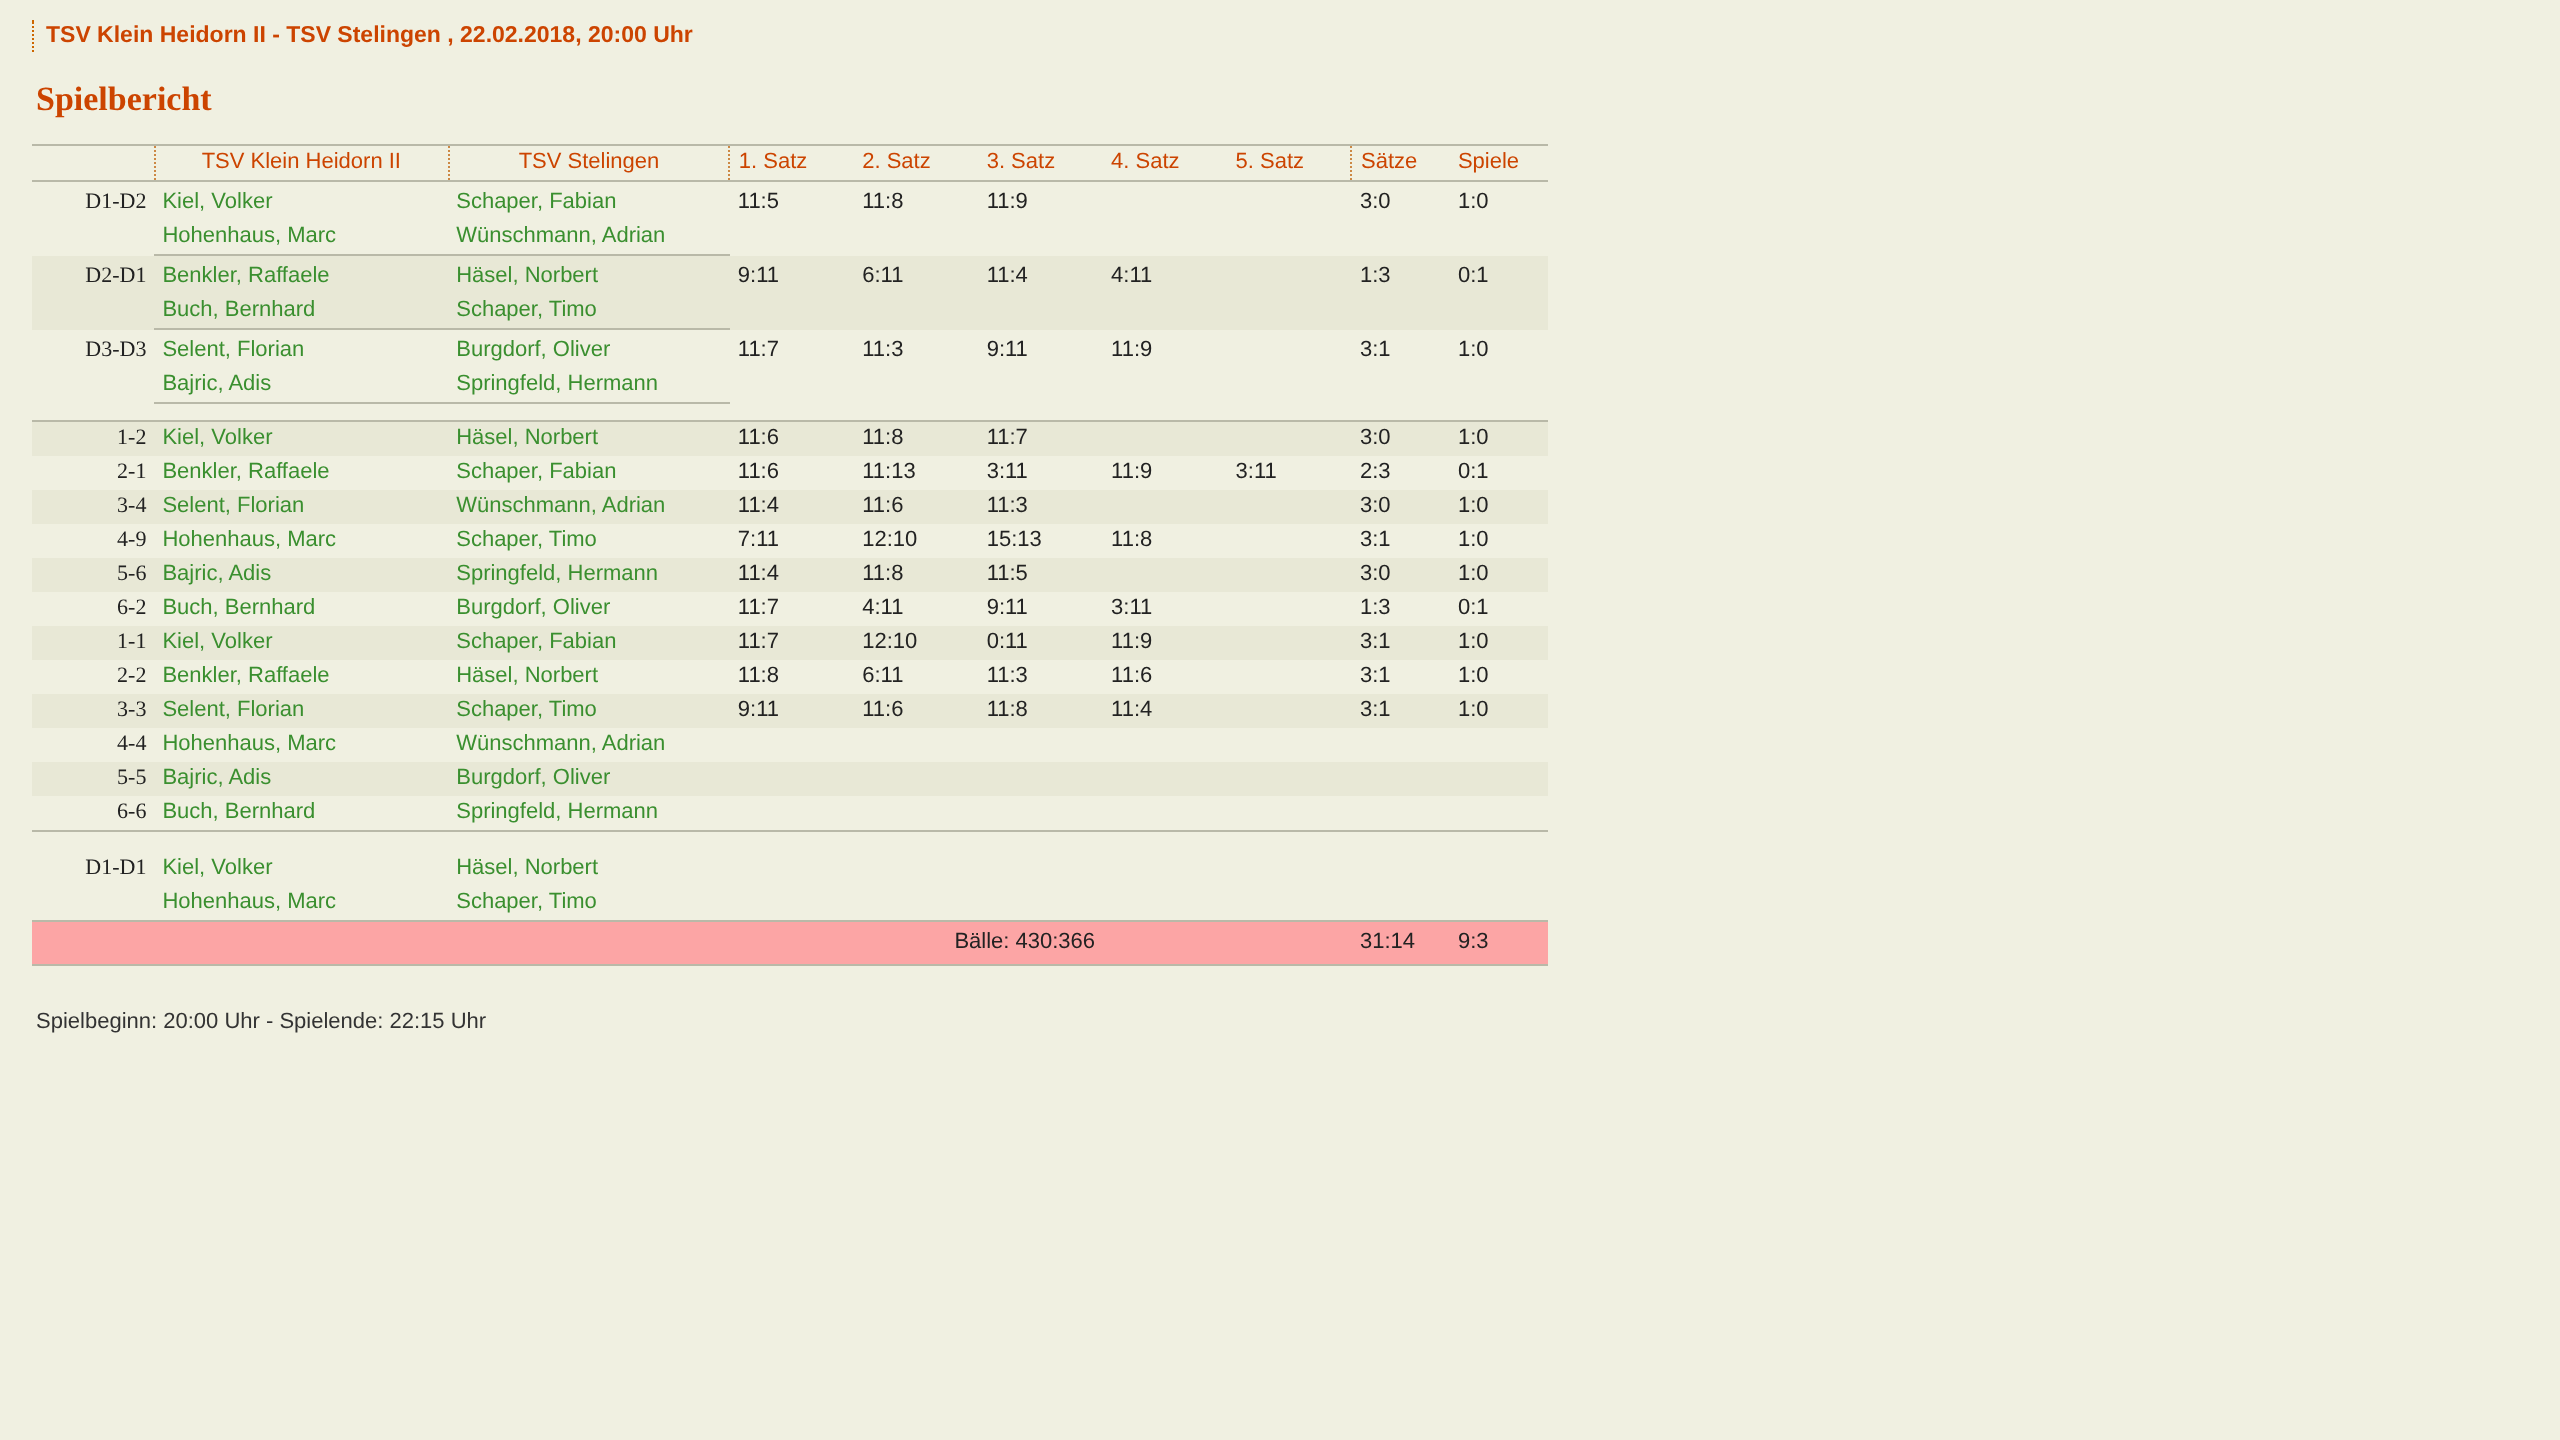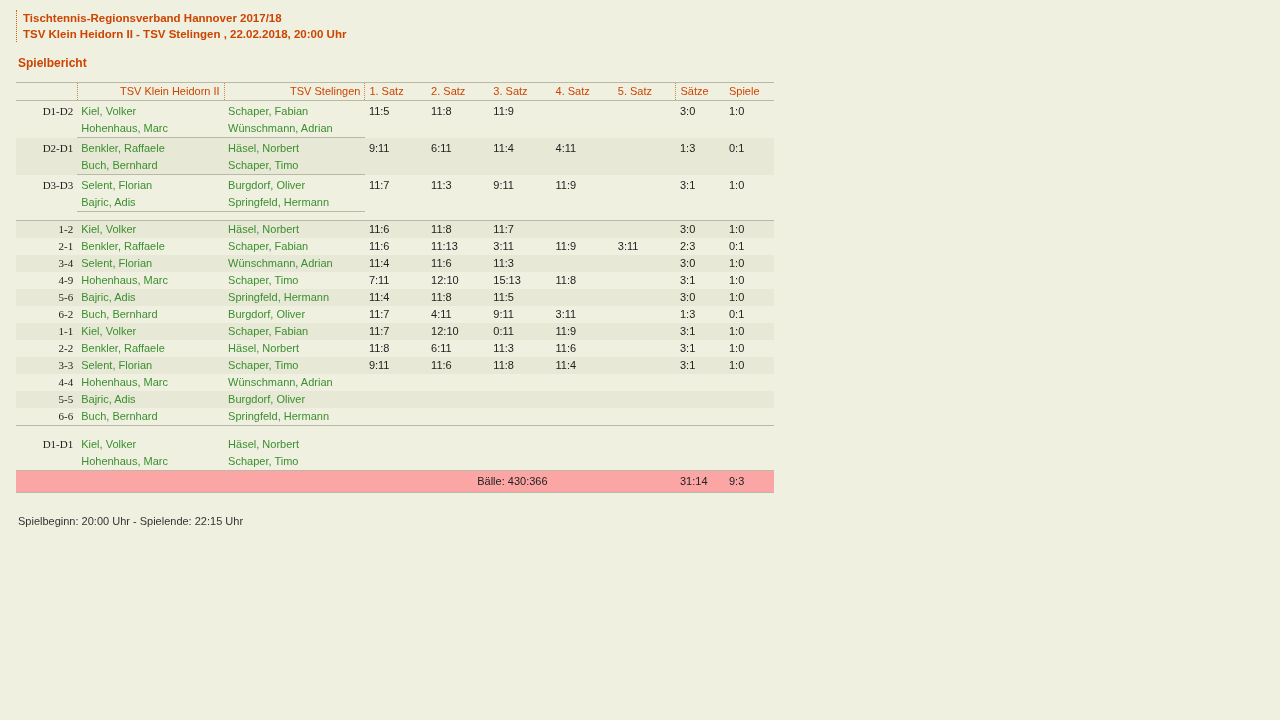--- a/index.html
+++ b/index.html
@@ -28,22 +28,23 @@
   .header-line {
     color: #cc4400;
     font-weight: bold;
     font-size: 11.5px;
     line-height: 16px;
     white-space: nowrap;
   }
   .section-title {
     color: #cc4400;
     font-weight: bold;
-    font-size: 12px;
+    font-size: 17px;
     margin: 0 0 12px 2px;
+    font-family: Liberation Serif, serif;
   }
   table.report {
     border-collapse: collapse;
     width: 758px;
     margin-left: 0px;
     table-layout: fixed;
   }
   table.report td, table.report th {
     padding: 1px 4px;
     vertical-align: top;
@@ -54,21 +55,21 @@
   
   col.c-pair   { width: 60px; }
   col.c-home   { width: 144px; }
   col.c-away   { width: 138px; }
   col.c-set    { width: 61px; }
   col.c-saetze { width: 48px; }
   col.c-spiele { width: 48px; }
 
   thead th {
     color: #cc4400;
-    text-align: right;
+    text-align: center;
     border-bottom: 1px solid #b9b9a8;
     border-top: 1px solid #b9b9a8;
     padding-top: 2px;
     padding-bottom: 2px;
     font-size: 11px;
   }
   thead th.sep {
     border-left: 1px dotted #cc8844;
   }
   thead th.center { text-align: left; }
@@ -128,21 +129,20 @@
     color: #333;
     font-size: 11px;
   }
 </style>
 </head>
 <body>
 
 <div class="page">
 
   <div class="header-block">
-    <div class="header-line">Tischtennis-Regionsverband Hannover 2017/18</div>
     <div class="header-line">TSV Klein Heidorn II - TSV Stelingen , 22.02.2018, 20:00 Uhr</div>
   </div>
 
   <div class="section-title">Spielbericht</div>
 
   <table class="report">
     <colgroup>
       <col class="c-pair">
         <col class="c-home">
         <col class="c-away">

